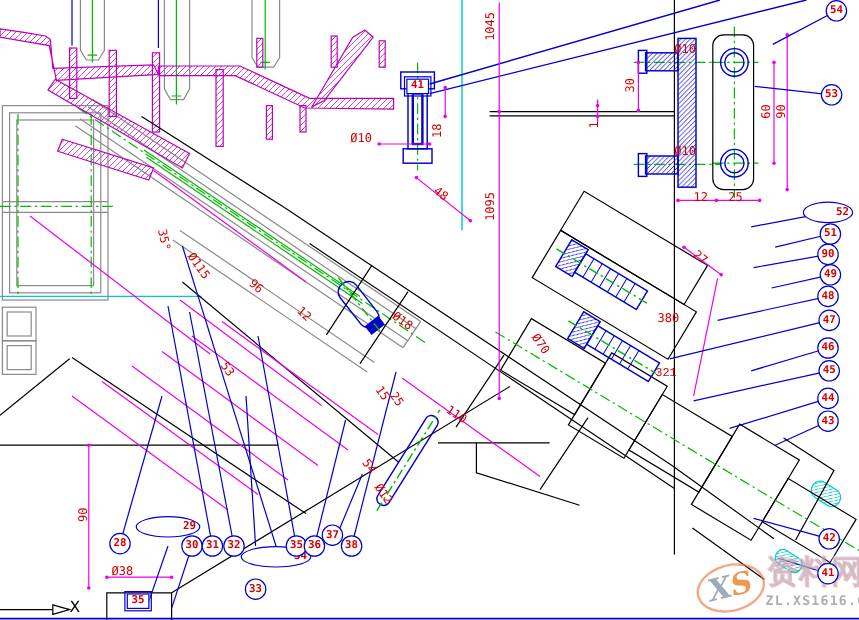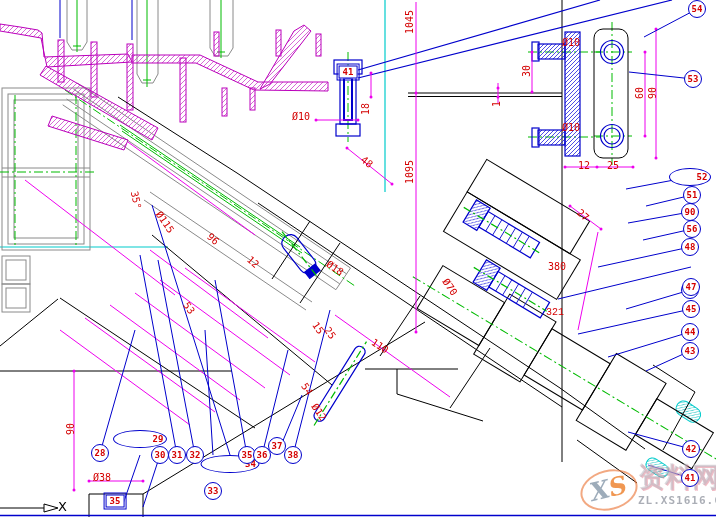--- a/index.html
+++ b/index.html
@@ -299,23 +299,23 @@
       <div class="balloon" style="left: 247px; top: 455px;">35</div>
       <div class="balloon" style="left: 262px; top: 455px;">36</div>
       <div class="balloon" style="left: 277px; top: 446px;">37</div>
       <div class="balloon" style="left: 293px; top: 455px;">38</div>
       <div class="balloon" style="left: 690px; top: 478px;">41</div>
       <div class="balloon" style="left: 691px; top: 449px;">42</div>
       <div class="balloon" style="left: 690px; top: 351px;">43</div>
       <div class="balloon" style="left: 690px; top: 332px;">44</div>
       <div class="balloon" style="left: 691px; top: 309px;">45</div>
       <div class="balloon" style="left: 690px; top: 290px;">46</div>
-      <div class="balloon" style="left: 691px; top: 267px; margin-top: 20px;">47</div>
+      <div class="balloon" style="left: 691px; top: 267px;">47</div>
       <div class="balloon" style="left: 690px; top: 247px;">48</div>
-      <div class="balloon" style="left: 692px; top: 229px;">56</div>
+      <div class="balloon" style="left: 692px; top: 229px;">49</div>
       <div class="balloon" style="left: 690px; top: 212px;">90</div>
       <div class="balloon" style="left: 692px; top: 195px;">51</div>
       <div class="balloon" style="left: 690px; top: 177px; padding-left: 24px;">52</div>
       <div class="balloon" style="left: 693px; top: 79px;">53</div>
       <div class="balloon" style="left: 697px; top: 9px;">54</div>
       <div class="boxed" style="left: 348px; top: 72px;">41</div>
       <div class="boxed" style="left: 115px; top: 501px;">35</div>
     </div>
 
 <div class="axis-label" style="left:58px;top:499px;">X</div>

